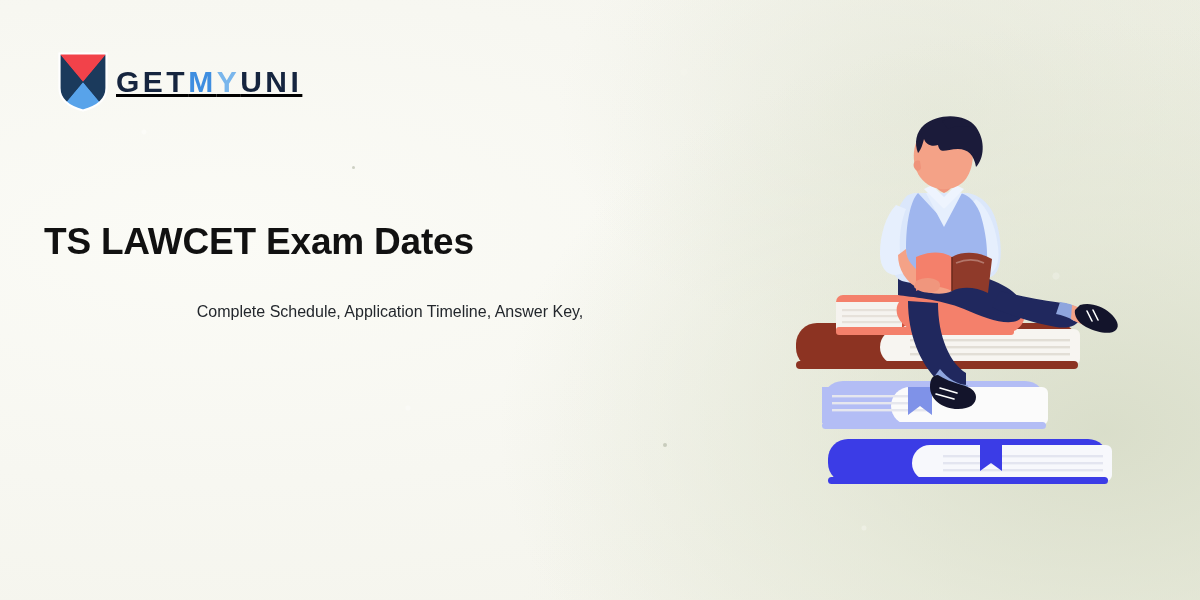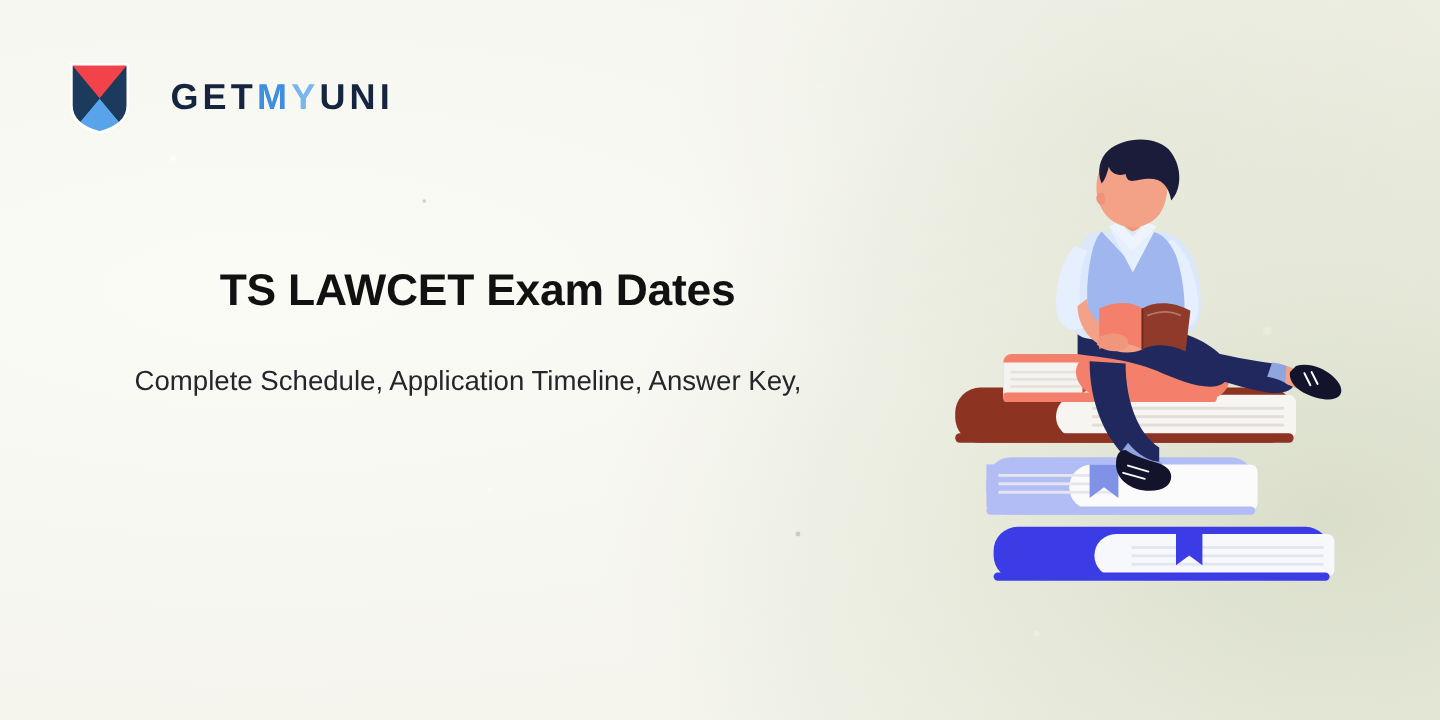--- a/index.html
+++ b/index.html
@@ -43,56 +43,56 @@
       radial-gradient(circle at 88% 46%, rgba(255,255,255,.5) 0 3px, rgba(255,255,255,0) 4px);
   }
 
   
   .logo {
     position: absolute;
     left: 58px;
     top: 52px;
     display: flex;
     align-items: center;
-    gap: 34px;
+    gap: 8px;
+    text-decoration: underline;
   }
   .logo-shield { width: 50px; height: 60px; display: block; }
   .logo-word {
     font-size: 30px;
     font-weight: 700;
     letter-spacing: 3.5px;
     line-height: 1;
     white-space: nowrap;
     font-family: "Liberation Sans", sans-serif;
   }
   .w-get  { color: #16253f; }
   .w-m    { color: #3f8ee0; }
   .w-y    { color: #79b6ec; }
   .w-uni  { color: #16253f; }
 
   
   .headline {
     position: absolute;
-    left: 68px;
+    left: 44px;
     top: 196px;
     width: 660px;
-    text-align: center;
     font-size: 37px;
     font-weight: 700;
     color: #111111;
     letter-spacing: -0.2px;
     line-height: 1.15;
   }
   .subhead {
     position: absolute;
     left: 60px;
     top: 299px;
     width: 660px;
     text-align: center;
-    font-size: 23px;
+    font-size: 16px;
     font-weight: 400;
     color: #23272c;
     line-height: 1.63;
   }
 
   
   .illustration {
     position: absolute;
     left: 780px;
     top: 105px;

